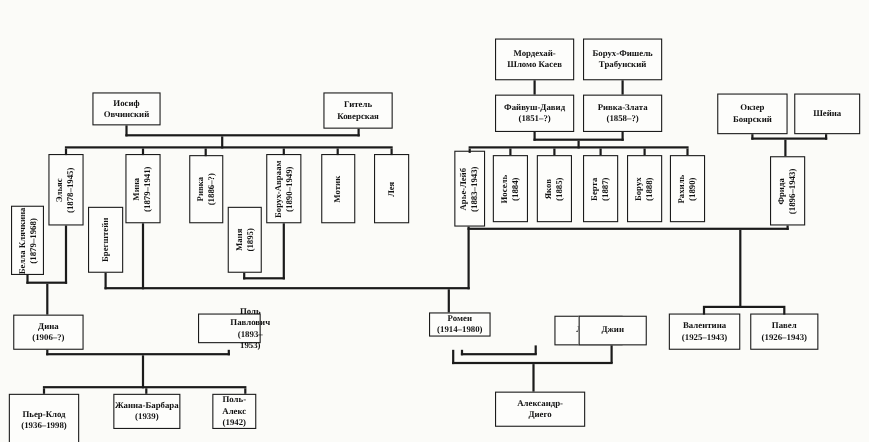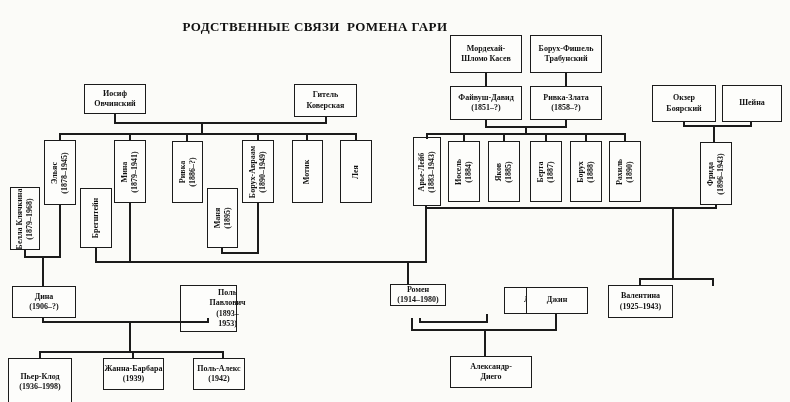--- a/index.html
+++ b/index.html
@@ -42,37 +42,36 @@
   #n-motik{left:292px;top:140px;width:31px;height:63px;}
   #n-leya{left:340px;top:140px;width:32px;height:63px;}
   #n-arie-leib{left:413px;top:137px;width:28px;height:69px;}
   #n-iosel{left:448px;top:141px;width:32px;height:61px;}
   #n-yakov{left:488px;top:141px;width:32px;height:61px;}
   #n-berta{left:530px;top:141px;width:32px;height:61px;}
   #n-borukh{left:570px;top:141px;width:32px;height:61px;}
   #n-rakhil{left:609px;top:141px;width:32px;height:61px;}
   #n-frida{left:700px;top:142px;width:32px;height:63px;}
   #n-dina{left:12px;top:286px;width:64px;height:32px;}
-  #n-pol-pavlovich{left:180px;top:285px;width:57px;height:47px;padding-left:38px;}
+  #n-pol-pavlovich{left:180px;top:285px;width:57px;height:27px;padding-left:38px;}
   #n-pier-klod{left:8px;top:358px;width:64px;height:48px;}
   #n-zhanna{left:103px;top:358px;width:61px;height:32px;}
-  #n-pol-aleks{left:193px;top:358px;width:52px;height:32px;}
+  #n-pol-aleks{left:193px;top:358px;width:40px;height:32px;}
   #n-romen{left:390px;top:284px;width:56px;height:22px;}
   #n-lesli{left:456px;top:287px;width:62px;height:27px;margin-left:48px;}
   #n-dzhin{left:526px;top:287px;width:62px;height:27px;}
   #n-aleksandr-diego{left:450px;top:356px;width:82px;height:32px;}
   #n-valentina{left:608px;top:285px;width:65px;height:33px;}
   #n-pavel{left:682px;top:285px;width:62px;height:33px;}
 </style>
 </head>
 <body>
 
 <div class="canvas">
 
-  <div class="title">РОДСТВЕННЫЕ СВЯЗИ  РОМЕНА ГАРИ</div>
 
   <div class="hbox" id="n-mordekhai">
       <span class="lbl">Мордехай-
 Шломо Касев</span>
     </div>
   <div class="hbox" id="n-trabunsky">
       <span class="lbl">Борух-Фишель
 Трабунский</span>
     </div>
   <div class="hbox" id="n-iosif">
@@ -191,20 +190,24 @@
   <div class="hbox" id="n-dzhin">
       <span class="lbl">Джин</span>
     </div>
   <div class="hbox" id="n-aleksandr-diego">
       <span class="lbl">Александр-
 Диего</span>
     </div>
   <div class="hbox" id="n-valentina">
       <span class="lbl">Валентина
 (1925–1943)</span>
+    </div>
+  <div class="hbox" id="n-pavel">
+      <span class="lbl">Павел
+(1926–1943)</span>
     </div>
 
   <div class="ln" style="left:114px;top:114px;width:2px;height:10px;"></div>
   <div class="ln" style="left:325px;top:117px;width:2px;height:7px;"></div>
   <div class="ln" style="left:114px;top:122px;width:213px;height:2px;"></div>
   <div class="ln" style="left:201px;top:124px;width:2px;height:11px;"></div>
   <div class="ln" style="left:59px;top:133px;width:298px;height:2px;"></div>
   <div class="ln" style="left:59px;top:135px;width:2px;height:6px;"></div>
   <div class="ln" style="left:129px;top:135px;width:2px;height:6px;"></div>
   <div class="ln" style="left:186px;top:135px;width:2px;height:7px;"></div>

